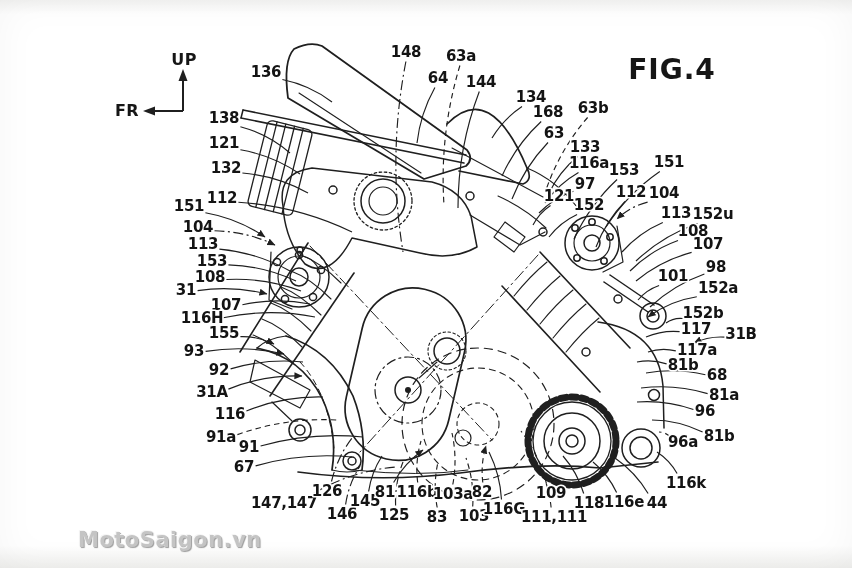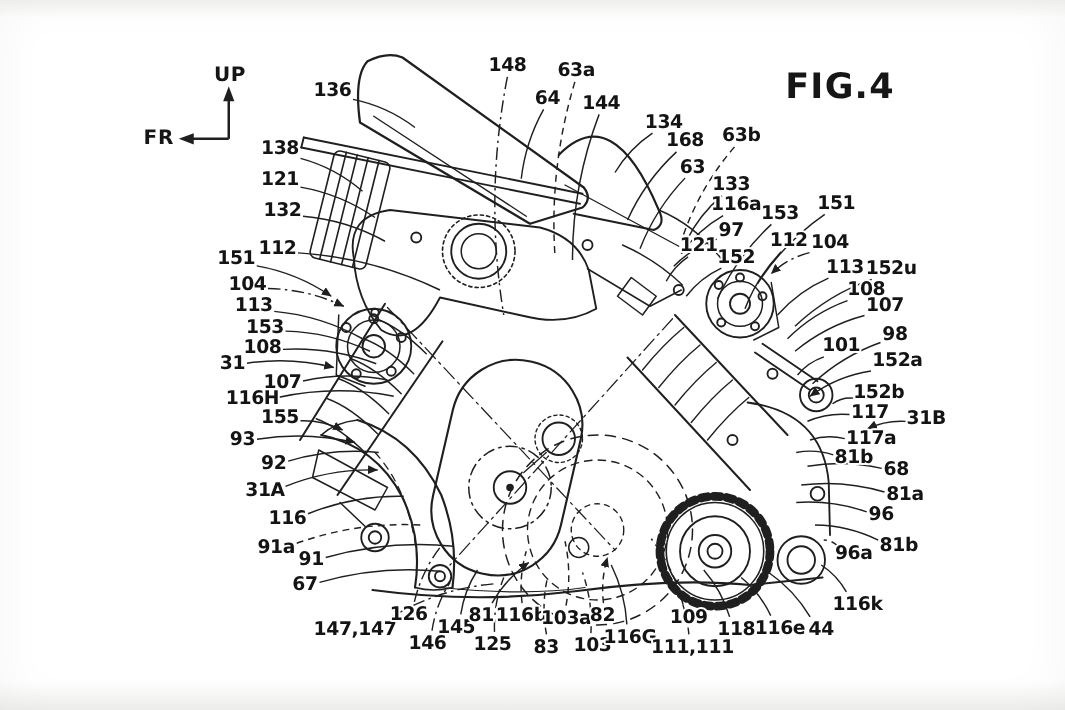--- a/index.html
+++ b/index.html
@@ -328,13 +328,14 @@
       <path d="M183,111 L152,111" stroke="#1f1f1f" stroke-width="2" fill="none"></path>
       <path d="M178.5,81 L187.5,81 L183,69 Z" fill="#1f1f1f"></path>
       <path d="M155,106.5 L155,115.5 L143,111 Z" fill="#1f1f1f"></path>
       <text class="axis-label" x="184" y="59">UP</text>
       <text class="axis-label" x="127" y="110">FR</text>
     </g>
 
     <text class="fig-title" x="672" y="69">FIG.4</text>
   </svg>
 
+  <div class="watermark">MotoSaigon.vn</div>
 </div>
 
 </body></html>

